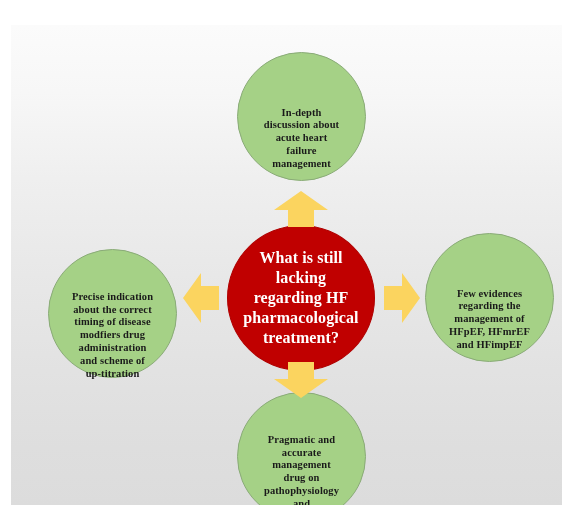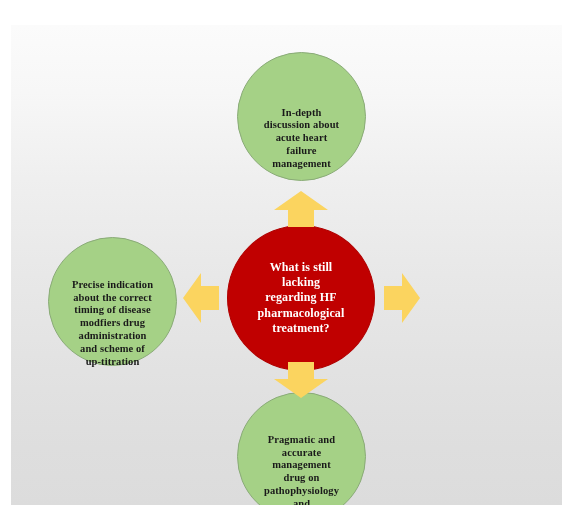--- a/index.html
+++ b/index.html
@@ -69,27 +69,27 @@
   }
 
   .green .node-text {
     color: #1a1a1a;
     font-size: 10.5px;
     margin-top: 44px;
   }
 
   .center .node-text {
     color: #ffffff;
-    font-size: 12px;
+    font-size: 16px;
     line-height: 1.26;
   }
 
   
   #node-top    { left: 226px; top:  27px; width: 129px; height: 129px; }
-  #node-left   { left:  37px; top: 212px; width: 129px; height: 129px; }
+  #node-left   { left:  37px; top: 224px; width: 129px; height: 129px; }
   #node-right  { left: 414px; top: 208px; width: 129px; height: 129px; }
   #node-bottom { left: 226px; top: 367px; width: 129px; height: 129px; }
   #node-center { left: 216px; top: 200px; width: 148px; height: 146px; }
 
   
   .arrow {
     position: absolute;
   }
   .arrow svg { display: block; }
 
@@ -115,20 +115,27 @@
     <div class="node-circle green" id="node-left">
       <span class="node-text">Precise indication
 about the correct
 timing of disease
 modfiers drug
 administration
 and scheme of
 up-titration</span>
     </div>
 
+    <div class="node-circle green" id="node-right">
+      <span class="node-text">Few evidences
+regarding the
+management of
+HFpEF, HFmrEF
+and HFimpEF</span>
+    </div>
 
     <div class="node-circle green" id="node-bottom">
       <span class="node-text">Pragmatic and
 accurate
 management
 drug on
 pathophysiology
 and
 hemodynamic</span>
     </div>

